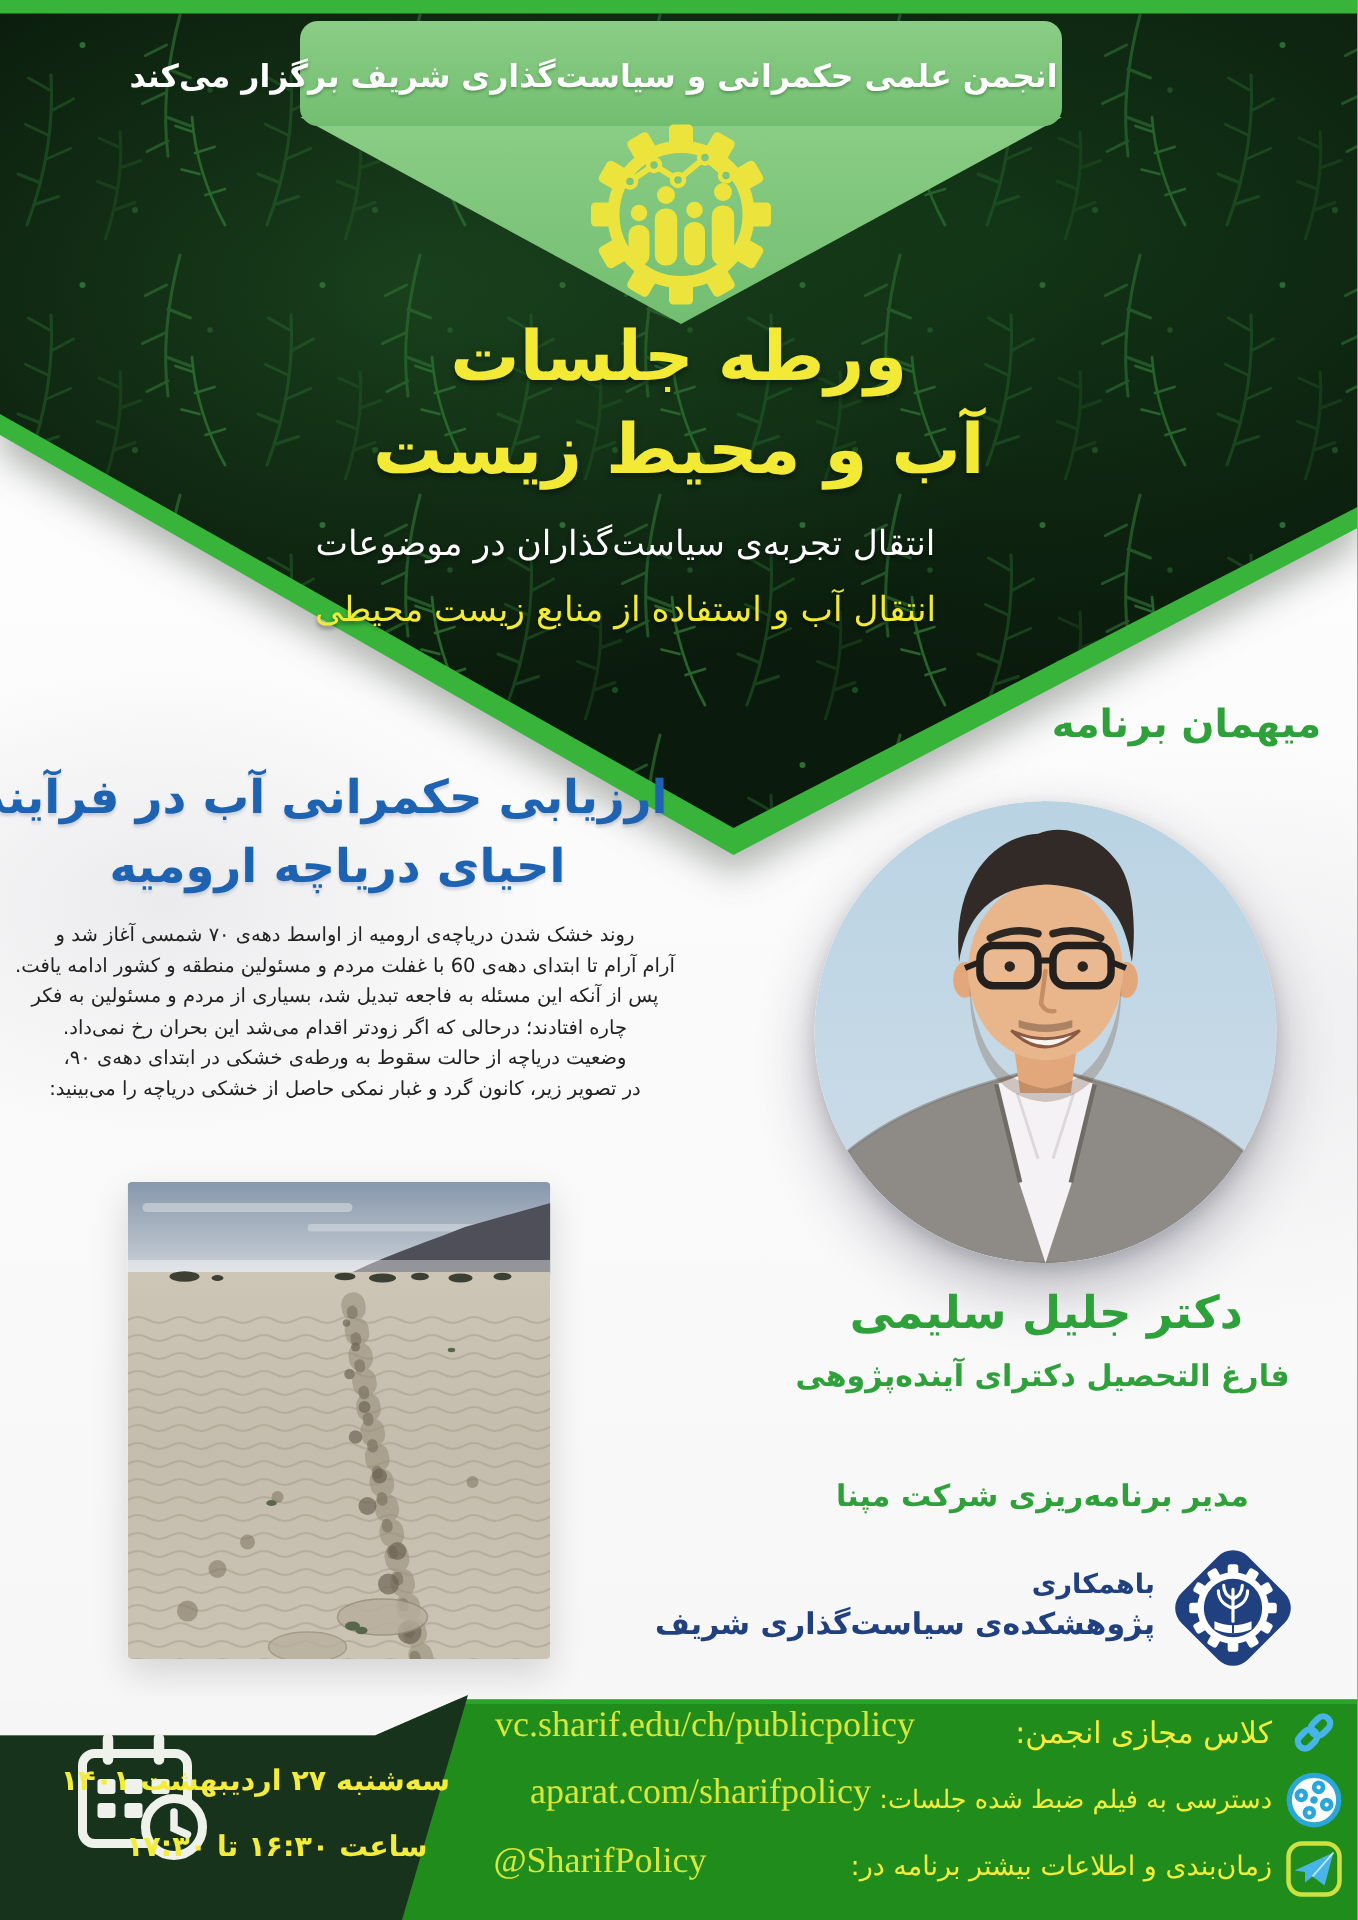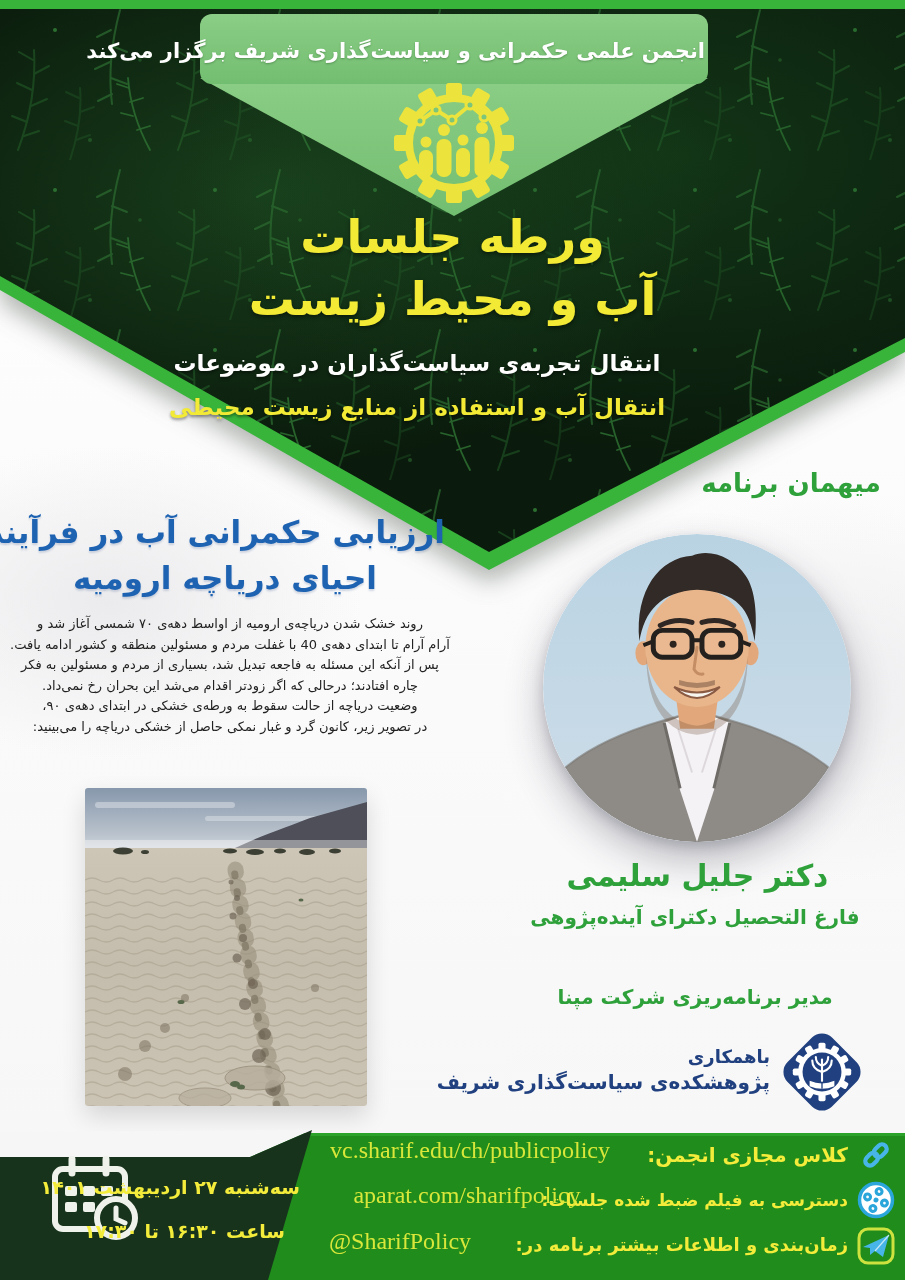--- a/index.html
+++ b/index.html
@@ -14,36 +14,36 @@
   }
   .abs{position:absolute;}
   .ctr{text-align:center;}
   .nw{white-space:nowrap;text-align:center;}
   .hdr-wrap{position:absolute;left:0;top:0;width:905px;height:575px;
             filter:drop-shadow(0 12px 12px rgba(50,60,50,.38));}
   .banner-text{left:205px;top:26px;width:500px;height:50px;line-height:50px;
     color:#ffffff;font-weight:bold;font-size:21px;text-shadow:0 1px 2px rgba(20,60,20,.35);}
   .title-y{left:0;width:905px;color:#f2ea35;font-weight:bold;font-size:46px;
     text-shadow:0 2px 4px rgba(0,0,0,.45);}
-  .sub-w{left:0;width:834px;color:#ffffff;font-weight:bold;font-size:23px;
+  .sub-w{left:0;width:834px;color:#ffffff;font-weight:normal;font-size:23px;
     text-shadow:0 2px 3px rgba(0,0,0,.4);}
   .sub-y{color:#f2ea35;}
   .guest-label{left:676px;top:468px;width:230px;color:#2fa13b;font-weight:bold;font-size:26px;}
   .head-blue{left:5px;width:440px;color:#1e63b2;font-weight:bold;font-size:31px;
     text-shadow:0 2px 2px rgba(30,60,120,.18);}
   .para{left:10px;width:440px;color:#222222;font-size:13px;line-height:20.5px;letter-spacing:-0.2px;}
   .photo-wrap{left:85px;top:788px;width:282px;height:318px;border-radius:3px;overflow:hidden;
     box-shadow:0 10px 24px rgba(0,0,0,.14);}
   .portrait-wrap{left:543px;top:534px;width:308px;height:308px;border-radius:50%;overflow:hidden;
     box-shadow:0 18px 38px rgba(40,40,60,.30),0 5px 12px rgba(40,40,60,.18);}
   .guest-name{left:540px;top:858px;width:315px;color:#2fa13b;font-weight:bold;font-size:30px;}
   .cred{left:510px;width:370px;color:#2fa13b;font-weight:bold;font-size:20px;}
   .collab{left:470px;width:300px;color:#20407f;font-weight:bold;text-align:right;}
   .footer-bg{left:0;top:1133px;width:905px;height:147px;background:#1f8c1b;border-top:3px solid #2ba32b;}
-  .f-label{color:#f4ec3b;font-weight:bold;white-space:nowrap;text-align:right;}
+  .f-label{color:#f4ec3b;font-weight:normal;white-space:nowrap;text-align:right;}
   .f-value{color:#d9e73a;font-family:"Liberation Serif",serif;direction:ltr;white-space:nowrap;}
   .f-date{color:#f4ec3b;font-weight:bold;font-size:19px;white-space:nowrap;}
 </style>
 </head>
 <body>
 
 <div class="poster">
 
   <div class="hdr-wrap">
     <svg width="905" height="575" viewBox="0 0 905 575">
@@ -145,21 +145,21 @@
   <div class="abs sub-w ctr nw" style="top:350px;">انتقال تجربه‌ی سیاست‌گذاران در موضوعات</div>
   <div class="abs sub-w sub-y ctr nw" style="top:394px;">انتقال آب و استفاده از منابع زیست محیطی</div>
 
   <div class="abs guest-label ctr nw">میهمان برنامه</div>
 
   <div class="abs head-blue ctr nw" style="top:514px;">ارزیابی حکمرانی آب در فرآیند</div>
   <div class="abs head-blue ctr nw" style="top:560px;">احیای دریاچه ارومیه</div>
 
   <div class="abs para ctr" style="top:614px;">
     <div class="nw">روند خشک شدن دریاچه‌ی ارومیه از اواسط دهه‌ی ۷۰ شمسی آغاز شد و</div>
-    <div class="nw">آرام آرام تا ابتدای دهه‌ی 40 با غفلت مردم و مسئولین منطقه و کشور ادامه یافت.</div>
+    <div class="nw">آرام آرام تا ابتدای دهه‌ی 60 با غفلت مردم و مسئولین منطقه و کشور ادامه یافت.</div>
     <div class="nw">پس از آنکه این مسئله به فاجعه تبدیل شد، بسیاری از مردم و مسئولین به فکر</div>
     <div class="nw">چاره افتادند؛ درحالی که اگر زودتر اقدام می‌شد این بحران رخ نمی‌داد.</div>
     <div class="nw">وضعیت دریاچه از حالت سقوط به ورطه‌ی خشکی در ابتدای دهه‌ی ۹۰،</div>
     <div class="nw">در تصویر زیر، کانون گرد و غبار نمکی حاصل از خشکی دریاچه را می‌بینید:</div>
   </div>
 
   <div class="abs photo-wrap">
     <svg width="282" height="318" viewBox="0 0 282 318">
       <defs>
         <linearGradient id="skyG" x1="0" y1="0" x2="0" y2="1">

